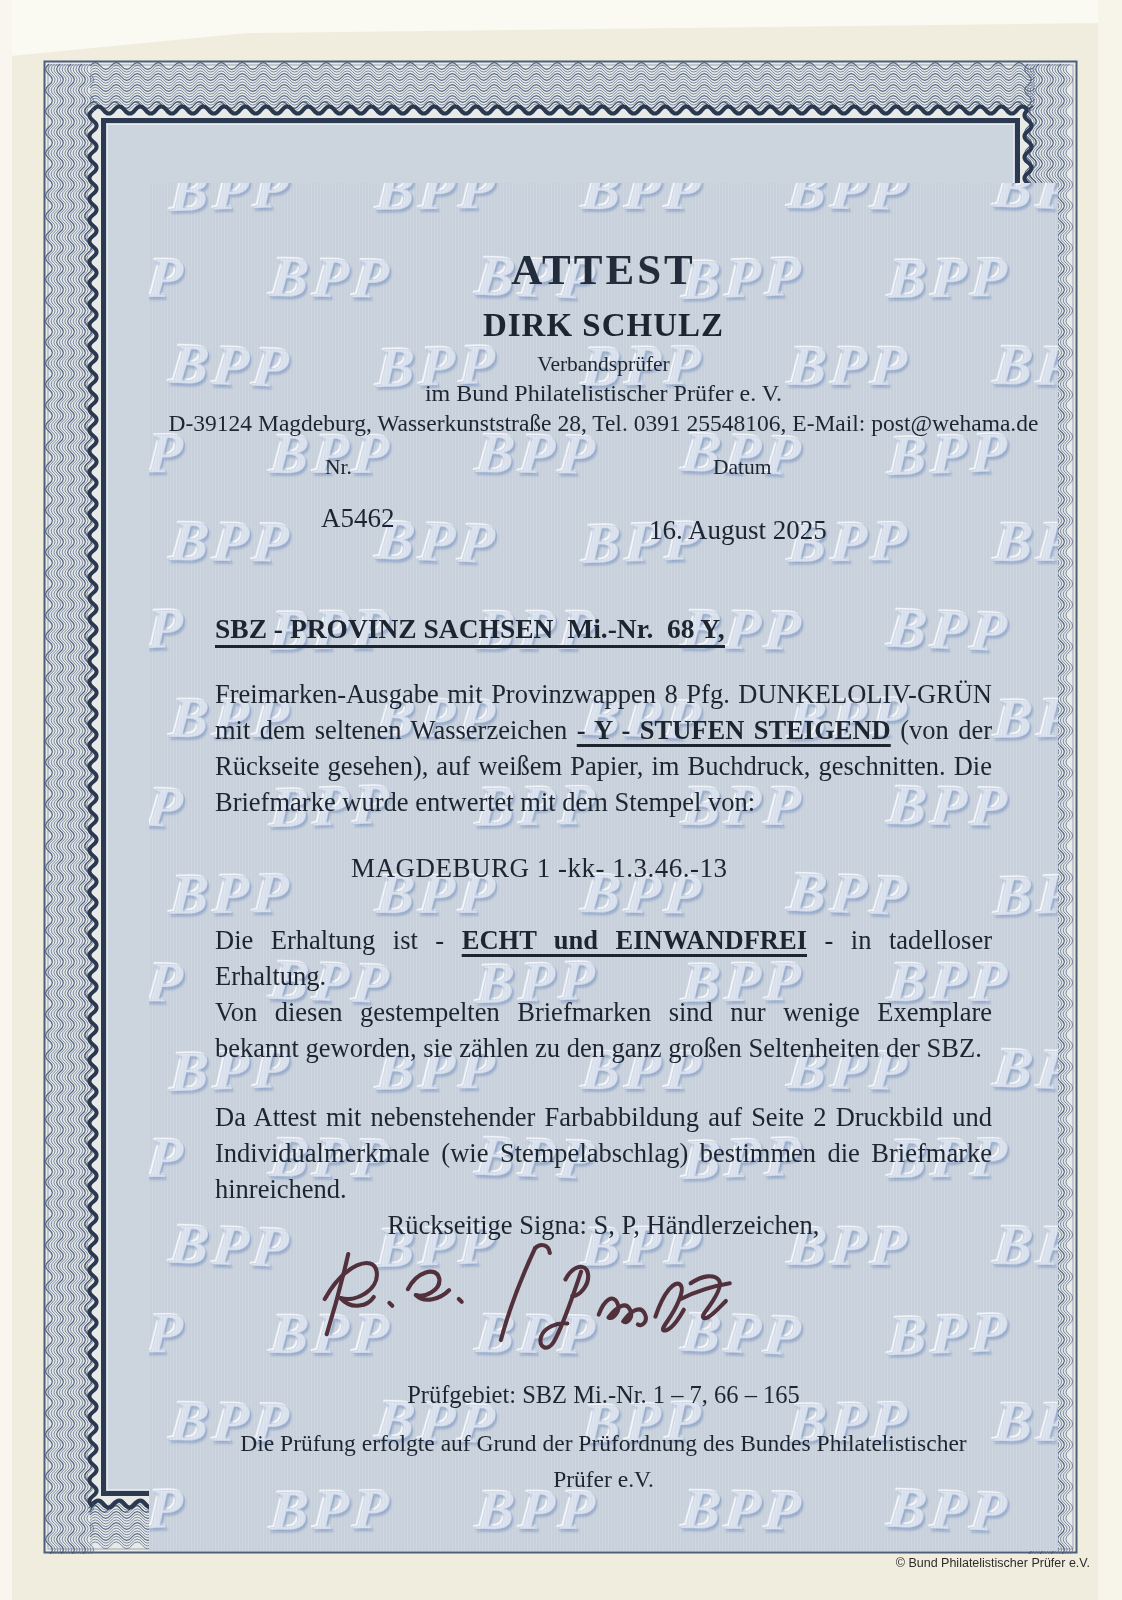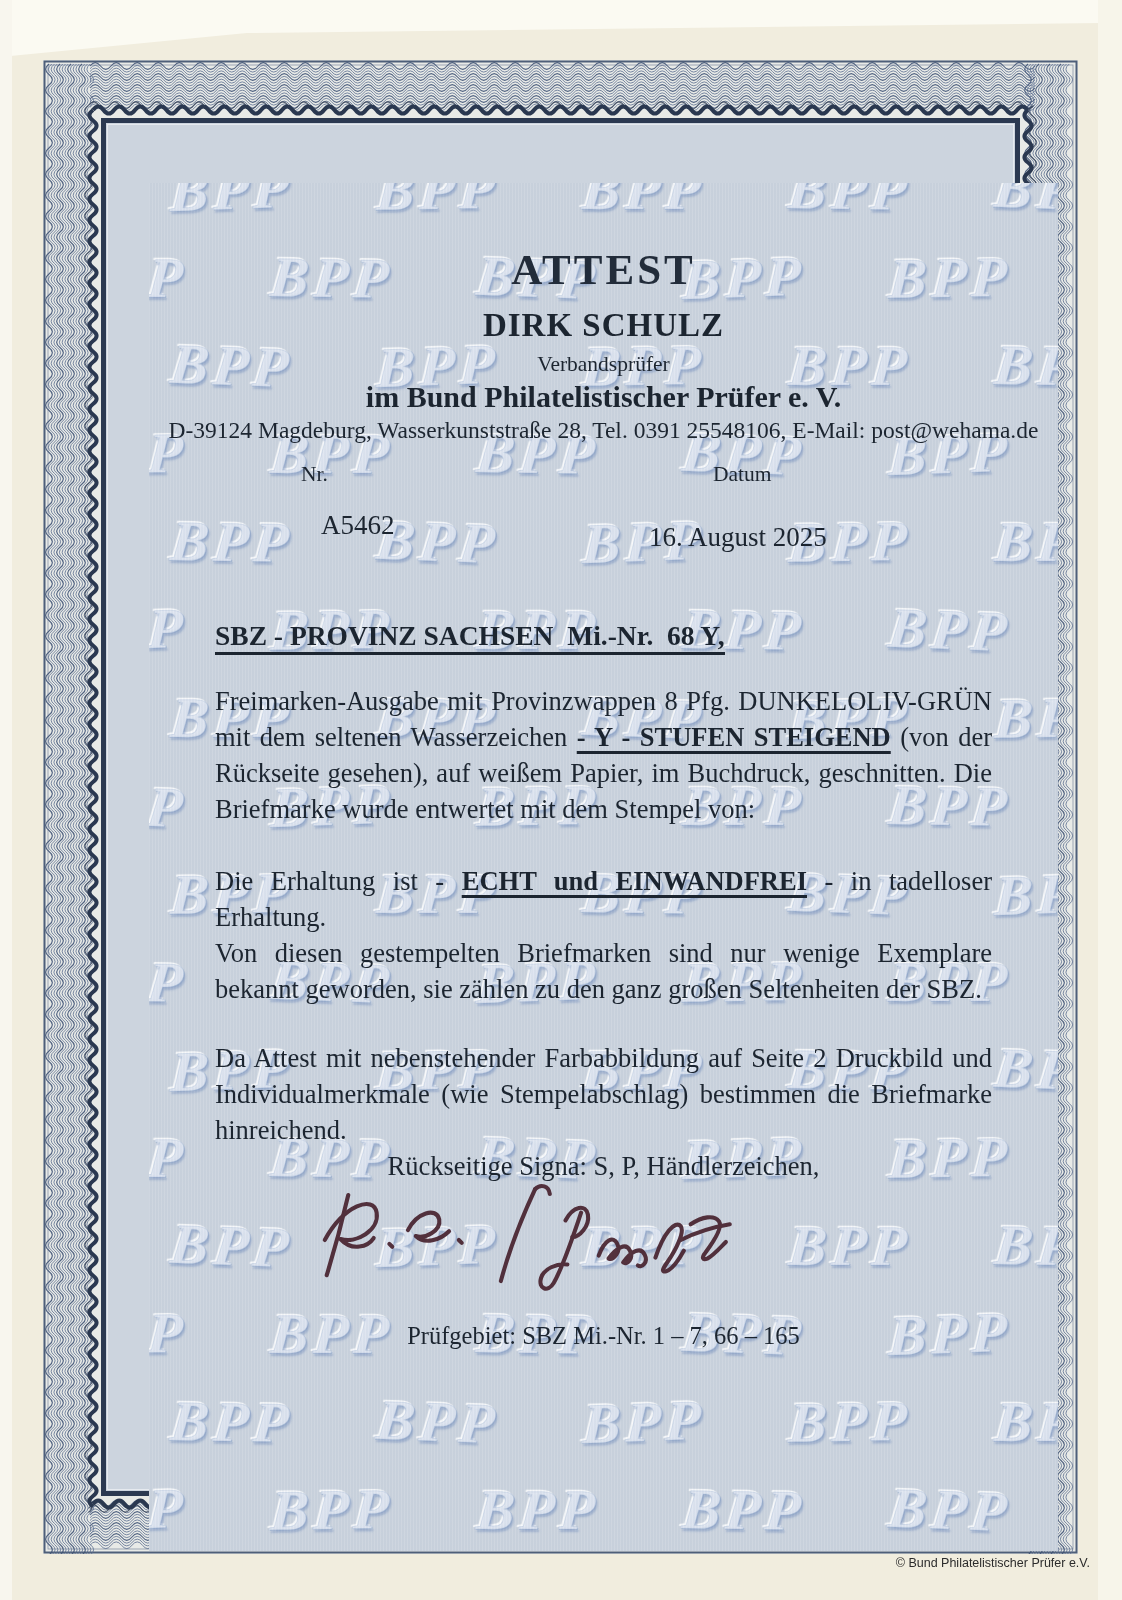--- a/index.html
+++ b/index.html
@@ -19,24 +19,24 @@
   .wm-layer{position:absolute;inset:0;overflow:hidden;pointer-events:none;}
   .wm{position:absolute;font-family:"Liberation Serif",serif;font-weight:700;font-style:italic;
       font-size:57px;letter-spacing:5px;color:rgba(223,230,240,0.95);
       text-shadow:2px 3px 2px rgba(138,160,196,0.65),-2px -2px 1px rgba(255,255,255,0.9),1px 1px 0 rgba(150,172,206,0.55);
       -webkit-text-stroke:1px rgba(165,185,215,0.35);}
   .inner{position:relative;z-index:2;}
   .header{text-align:center;}
   .title{padding-top:62px;font-size:43px;font-weight:700;letter-spacing:3px;color:#222c3a;}
   .name{margin-top:13px;font-size:33px;font-weight:700;letter-spacing:1px;text-align:center;}
   .role{margin-top:8px;font-size:21.5px;}
-  .assoc{margin-top:3px;font-size:30px;font-weight:bold;}
+  .assoc{margin-top:3px;font-size:24px;}
   .addr{margin-top:3px;font-size:23.5px;}
   .meta{position:relative;height:104px;margin-top:18px;font-size:21.5px;}
-  .meta .lab-nr{position:absolute;left:152px;top:0;}
+  .meta .lab-nr{position:absolute;left:176px;top:0;}
   .meta .lab-dat{position:absolute;left:564px;top:0;}
   .meta .val-nr{position:absolute;left:172px;top:48px;font-size:27px;}
   .meta .val-dat{position:absolute;left:500px;top:60px;font-size:27px;}
   .main{padding:0 66px;font-size:26.5px;line-height:36px;}
   .subject{margin-top:52px;font-size:27.5px;font-weight:700;white-space:pre-wrap;}
   .subject span{border-bottom:3px solid #1c2530;padding-bottom:1px;}
   .p1{margin-top:29px;text-align:justify;}
   .bu{font-weight:700;text-decoration:underline;text-decoration-thickness:2.5px;text-underline-offset:5px;}
   .cancel{margin-top:30px;text-indent:136px;letter-spacing:0.5px;font-size:27px;}
   .p2{margin-top:36px;text-align:justify;}
@@ -235,20 +235,21 @@
           <span class="lab-dat">Datum</span>
           <span class="val-nr">A5462</span>
           <span class="val-dat">16. August 2025</span>
         </div>
 
         <div class="main">
           <div class="subject"><span>SBZ - PROVINZ SACHSEN  Mi.-Nr.  68 Y,</span></div>
 
           <div class="p1"><span>Freimarken-Ausgabe mit Provinzwappen 8 Pfg. DUNKELOLIV-GRÜN mit dem seltenen Wasserzeichen </span><span class="bu">- Y - STUFEN STEIGEND</span><span> (von der Rückseite gesehen), auf weißem Papier, im Buchdruck, geschnitten. Die Briefmarke wurde entwertet mit dem Stempel von:</span></div>
 
+          <div class="cancel">MAGDEBURG 1 -kk- 1.3.46.-13</div>
 
           <div class="p2">
             <div><span>Die Erhaltung ist - </span><span class="bu">ECHT und EINWANDFREI</span><span> - in tadelloser Erhaltung.</span></div>
             <div>Von diesen gestempelten Briefmarken sind nur wenige Exemplare bekannt geworden, sie zählen zu den ganz großen Seltenheiten der SBZ.</div>
           </div>
 
           <div class="p3">
             <div>Da Attest mit nebenstehender Farbabbildung auf Seite 2 Druckbild und Individualmerkmale (wie Stempelabschlag) bestimmen die Briefmarke hinreichend.</div>
             <div class="signa">Rückseitige Signa: S, P, Händlerzeichen,</div>
           </div>
@@ -267,19 +268,20 @@
                 <path d="M256,42 C264,27 277,25 279,36 C281,48 270,59 263,59"></path>
                 <path d="M290,78 C296,62 305,57 309,66 C313,74 305,83 300,81 C308,70 318,64 322,73 C326,81 319,88 315,85 C323,74 333,68 337,77 C341,85 334,91 330,88"></path>
                 <path d="M348,80 C356,56 368,41 374,48 C378,54 369,72 360,85 C355,92 354,95 359,94 C365,92 372,82 377,73"></path>
                 <path d="M384,46 C396,38 408,36 413,43 C417,49 408,63 399,75 C395,80 396,83 401,81 C407,78 414,70 420,64"></path>
                 <path d="M374,62 C390,54 406,49 424,46"></path>
               </g>
             </svg>
           </div>
 
           <div class="pruefgebiet">Prüfgebiet: SBZ Mi.-Nr. 1 – 7, 66 – 165</div>
+          <div class="note">Die Prüfung erfolgte auf Grund der Prüfordnung des Bundes Philatelistischer Prüfer e.V.</div>
         </div>
       </div>
     </div>
   </div>
 
   <div class="copyright">© Bund Philatelistischer Prüfer e.V.</div>
 </div>
 
 </body></html>

